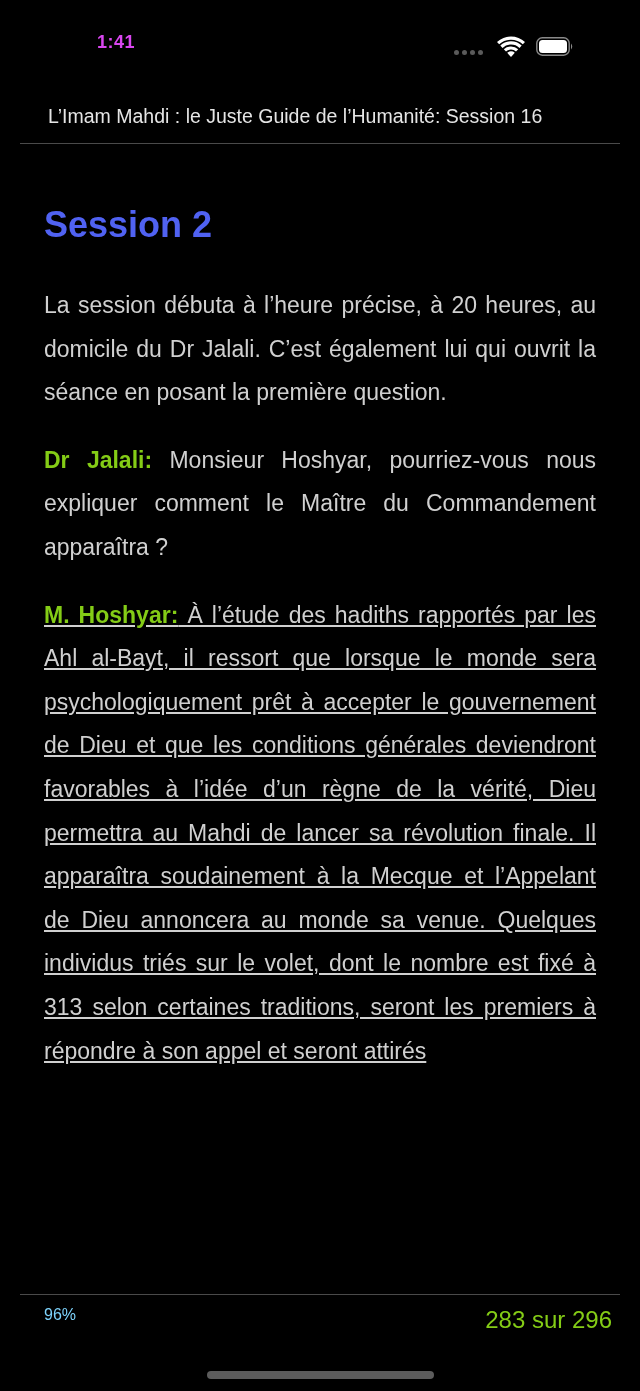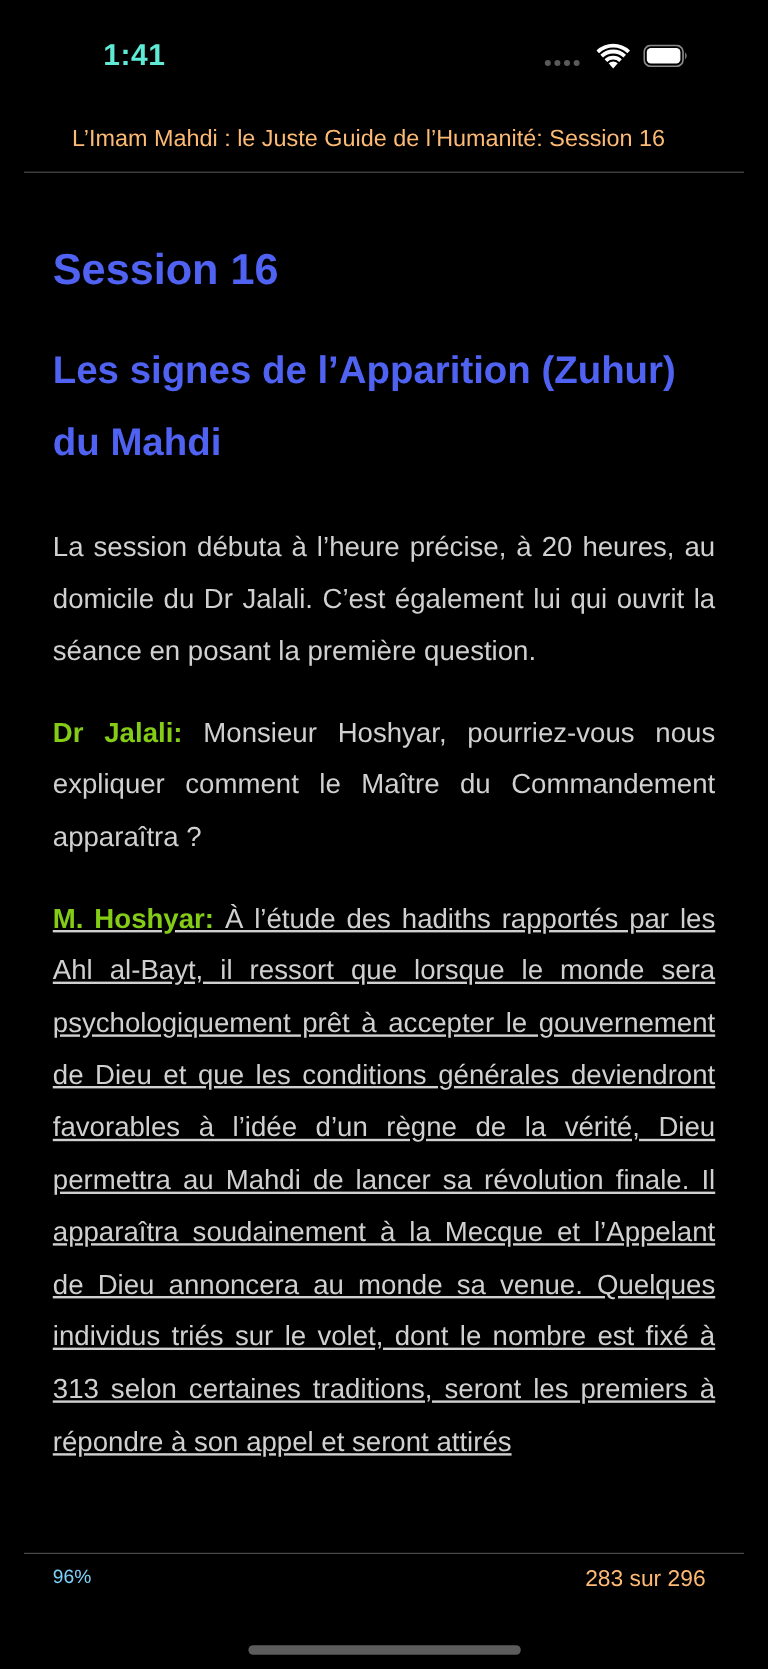--- a/index.html
+++ b/index.html
@@ -15,25 +15,25 @@
     font-family: "Liberation Sans", "DejaVu Sans", sans-serif;
     color: #cfcfcf;
   }
   .status-bar {
     position: absolute;
     top: 0; left: 0; right: 0;
     height: 90px;
   }
   .status-time {
     position: absolute;
-    left: 86px;
+    left: 97px;
     top: 32px;
-    font-size: 25px;
+    font-size: 18px;
     font-weight: bold;
-    color: #5eead4;
+    color: #d946ef;
     letter-spacing: 0.5px;
   }
   .signal {
     position: absolute;
     left: 454px;
     top: 50px;
     display: flex;
     gap: 3px;
   }
   .signal span {
@@ -53,24 +53,24 @@
   .battery {
     position: absolute;
     left: 536px;
     top: 37px;
     width: 38px;
     height: 19px;
   }
   .book-title {
     position: absolute;
     top: 105px;
-    left: 60px;
+    left: 48px;
     right: 44px;
     font-size: 19.5px;
-    color: #fdba74;
+    color: #e5e5e5;
     white-space: nowrap;
   }
   .divider {
     position: absolute;
     left: 20px;
     right: 20px;
     height: 1px;
     background: #4a4a4a;
   }
   .divider.top { top: 143px; }
@@ -112,23 +112,23 @@
   .footer-left {
     position: absolute;
     top: 1306px;
     left: 44px;
     font-size: 16px;
     color: #7dd3fc;
   }
   .footer-right {
     position: absolute;
     top: 1306px;
-    right: 52px;
-    font-size: 19px;
-    color: #fdba74;
+    right: 28px;
+    font-size: 24px;
+    color: #84cc16;
   }
   .home-indicator {
     position: absolute;
     top: 1371px;
     left: 207px;
     width: 227px;
     height: 8px;
     border-radius: 4px;
     background: #5c5c5c;
   }
@@ -154,22 +154,21 @@
     <rect x="0.8" y="0.8" width="32.4" height="17.4" rx="5.5" ry="5.5" fill="none" stroke="#8a8a8a" stroke-width="1.4"></rect>
     <rect x="3" y="3" width="28" height="13" rx="3.5" ry="3.5" fill="#ffffff"></rect>
     <path d="M35 6.5 Q37.5 9.5 35 12.5 Z" fill="#8a8a8a"></path>
   </svg>
 </div>
 
 <div class="book-title">L’Imam Mahdi : le Juste Guide de l’Humanité: Session 16</div>
 <div class="divider top"></div>
 
 <div class="content">
-  <h1 class="session-title">Session 16</h1>
-  <h2 class="chapter-title">Les signes de l’Apparition (Zuhur) du Mahdi</h2>
+  <h1 class="session-title">Session 2</h1>
 
   <p class="para p1">
     <span>La session débuta à l’heure précise, à 20 heures, au domicile du Dr Jalali. C’est également lui qui ouvrit la séance en posant la première question.</span>
   </p>
 
   <p class="para p2">
     <span class="speaker">Dr Jalali:</span><span> Monsieur Hoshyar, pourriez-vous nous expliquer comment le Maître du Commandement apparaîtra ?</span>
   </p>
 
   <p class="para p3">

